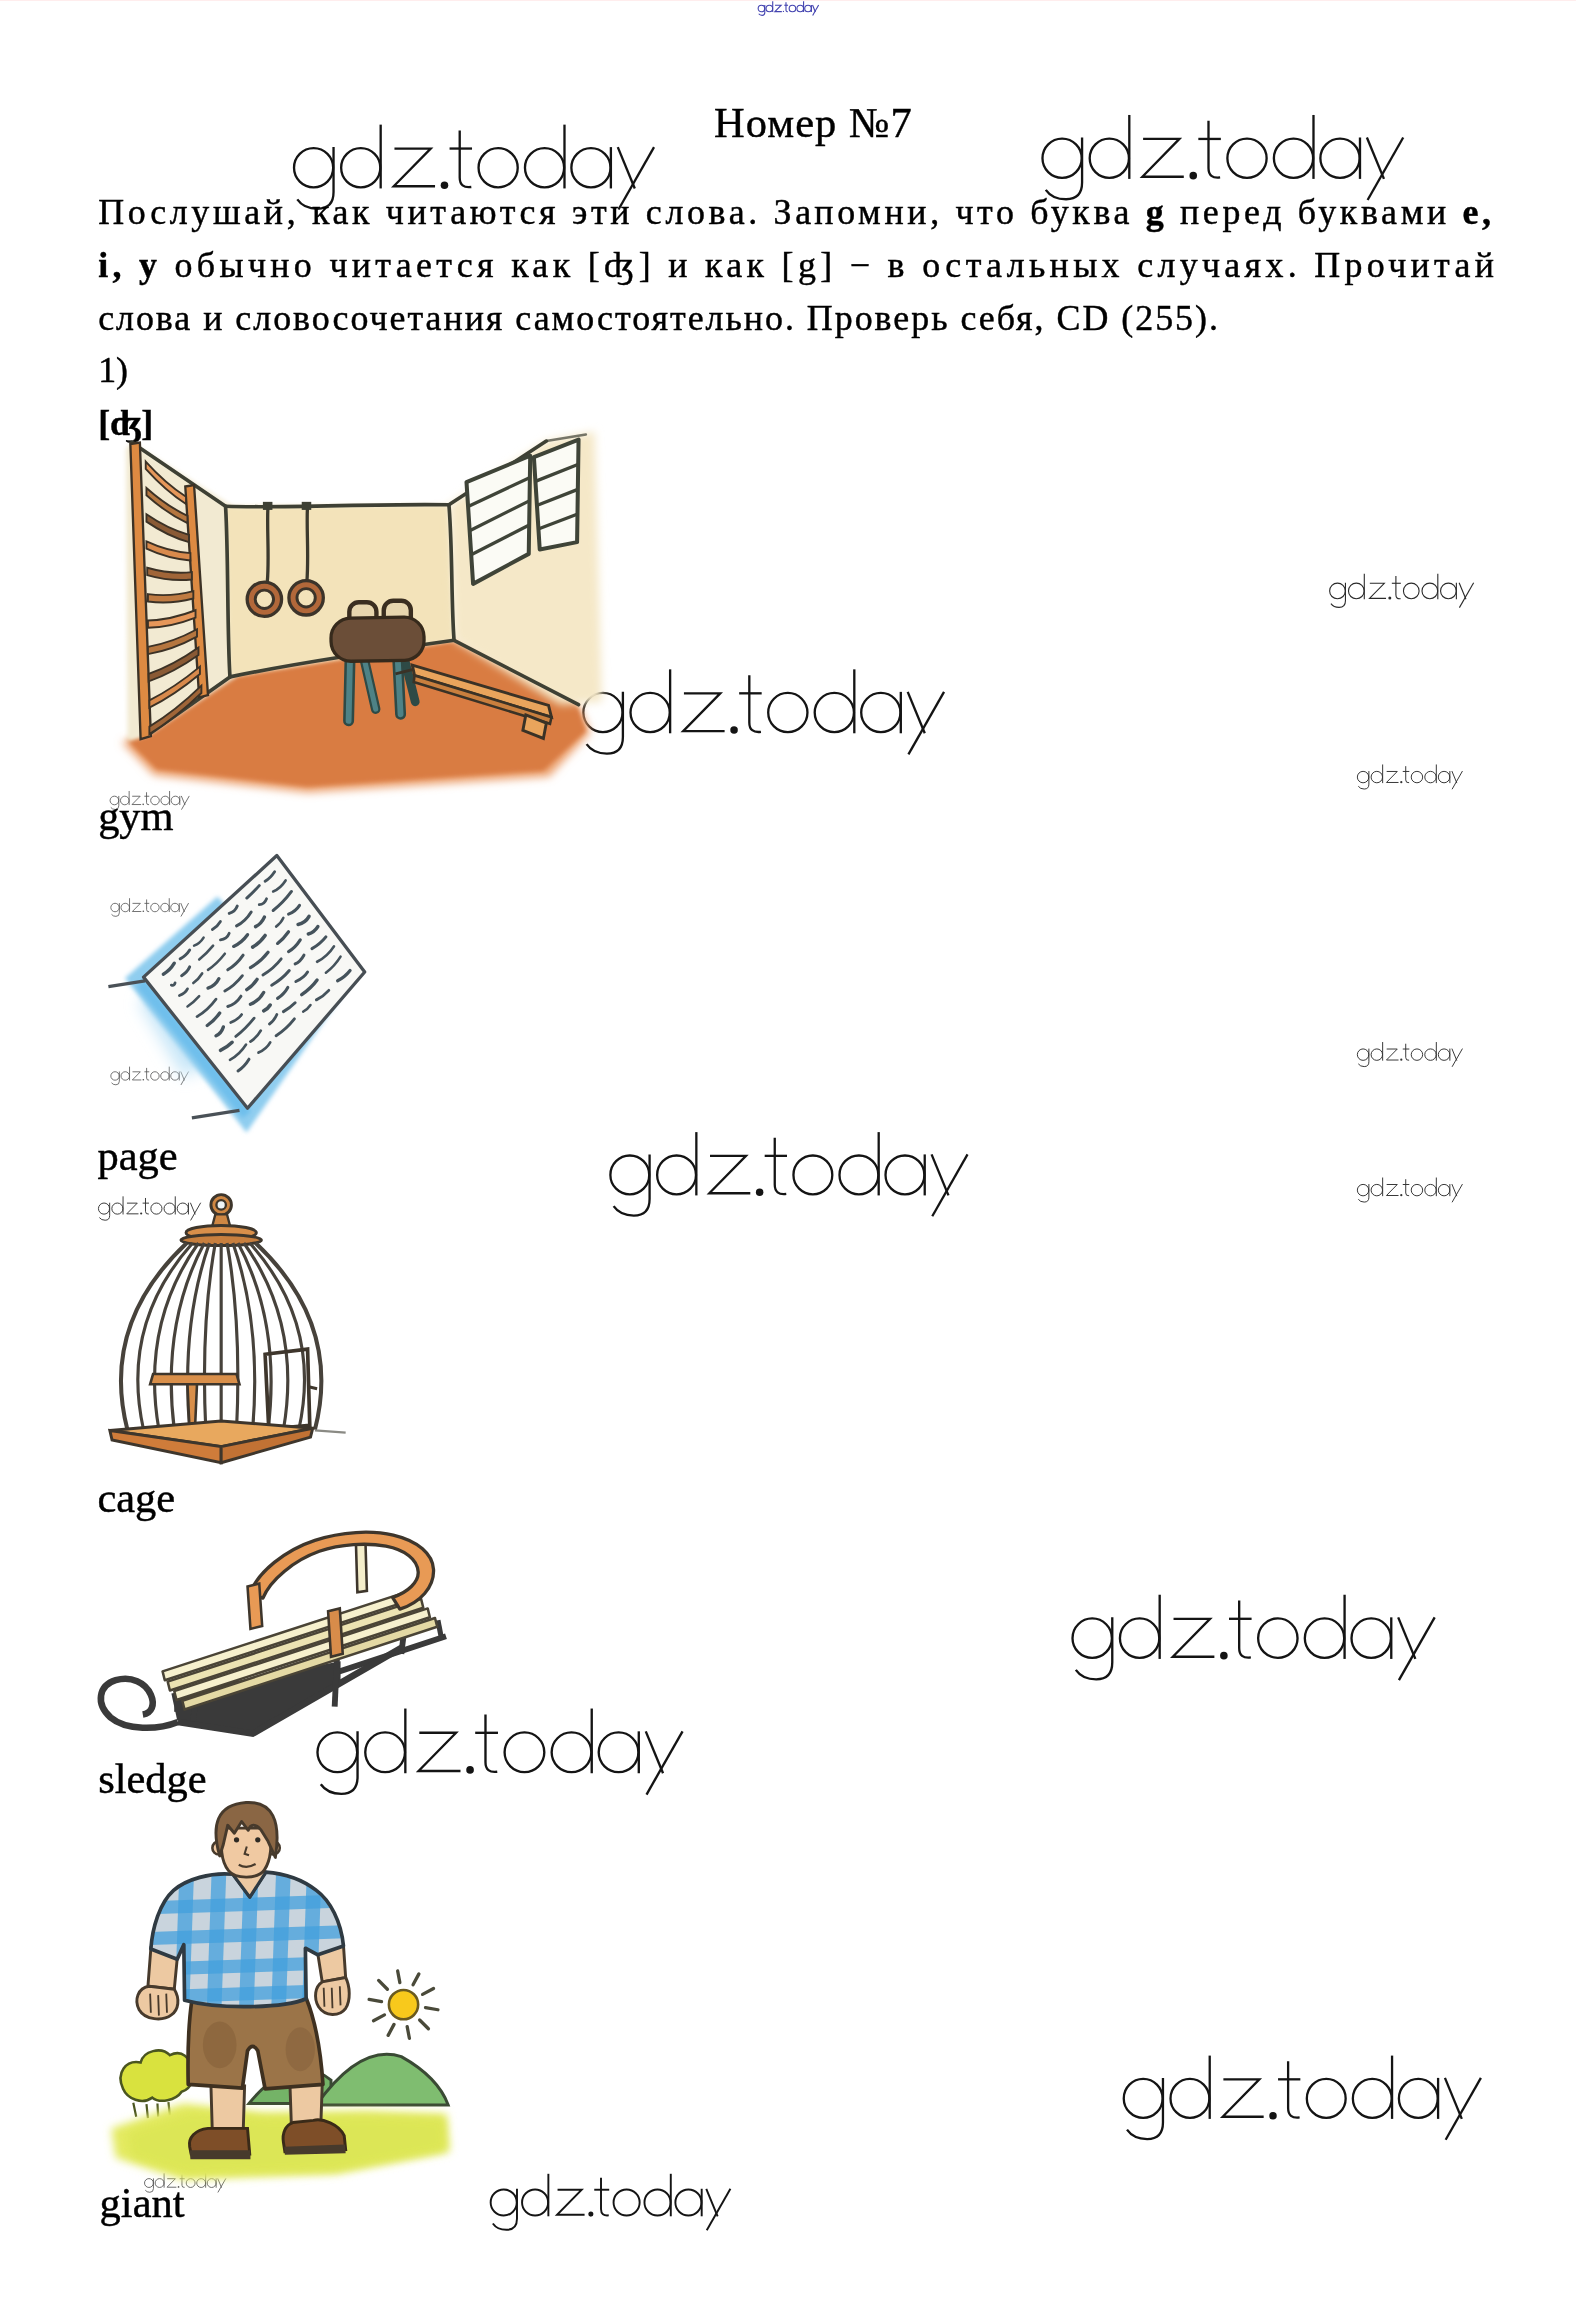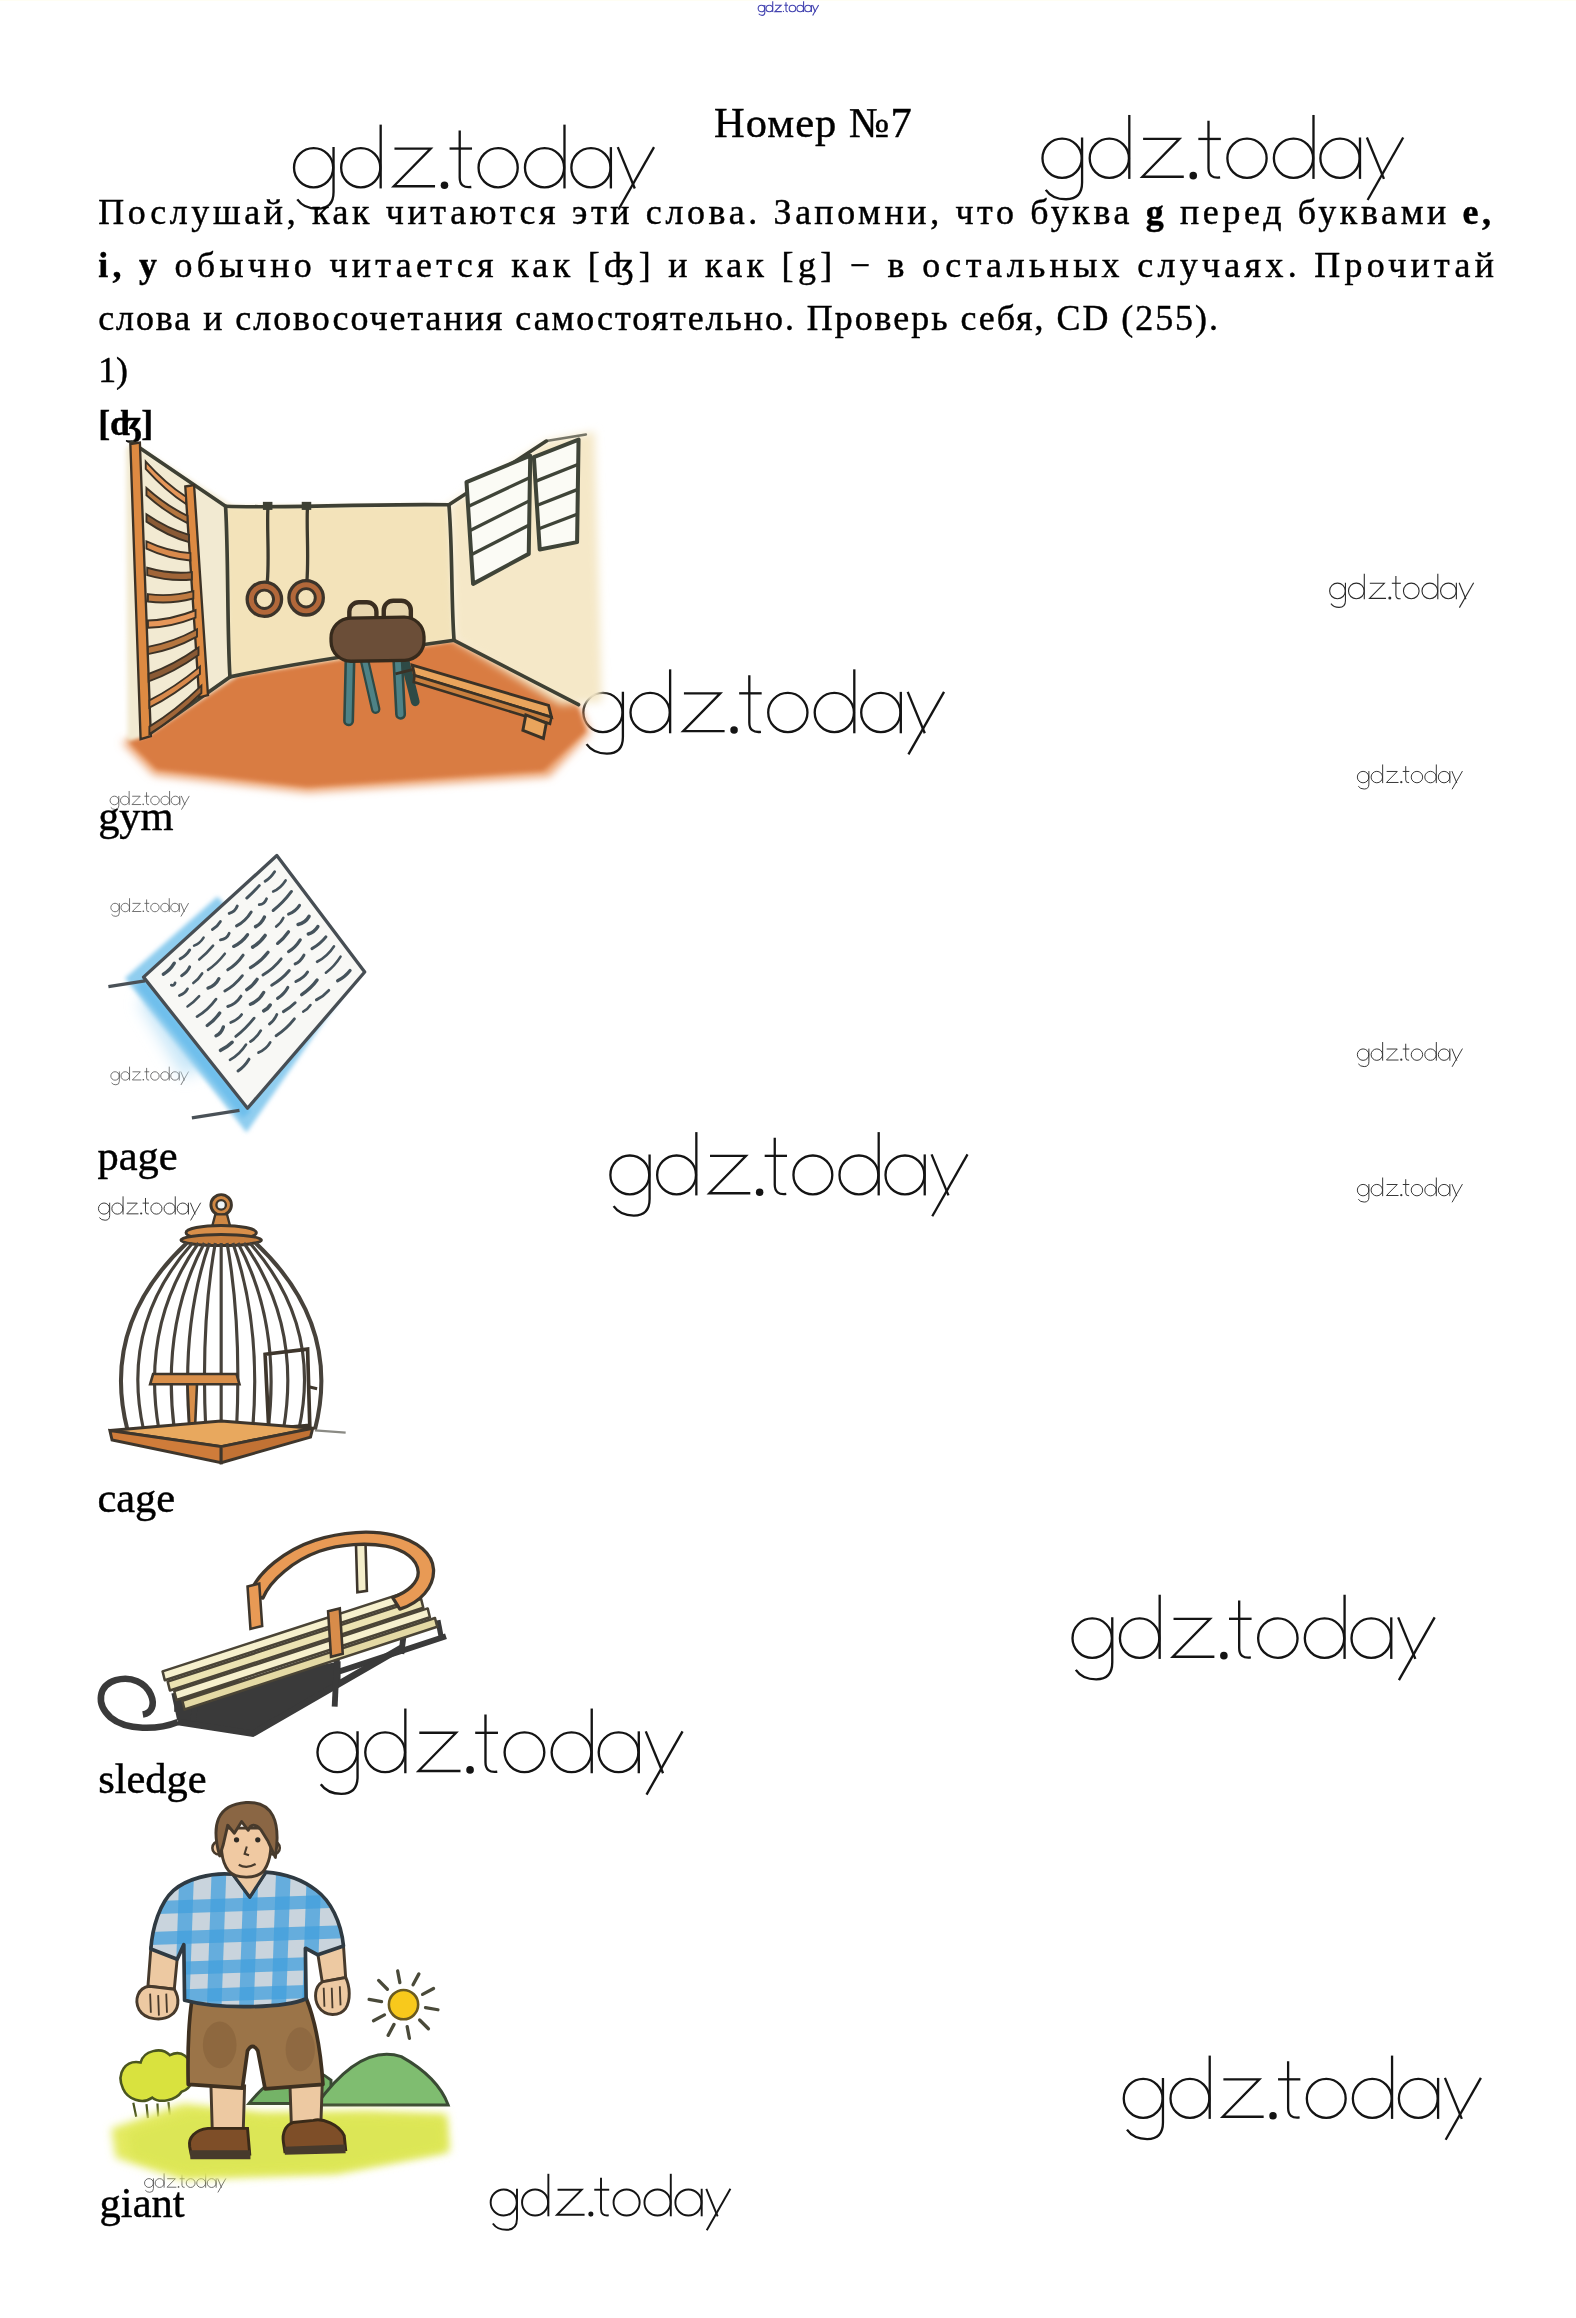--- a/index.html
+++ b/index.html
@@ -1,15 +1,15 @@
 <!DOCTYPE html>
 <html style="font-size:11.7px"><head><meta charset="utf-8">
 <style>
 html,body{margin:0;padding:0;background:#ffffff;}
-#page{position:relative;width:1576px;height:2319px;background:#fef9c3;overflow:hidden;}
+#page{position:relative;width:1576px;height:2319px;background:#fca5a5;overflow:hidden;}
 svg{display:block;}
 </style></head><body>
 <div id="page">
 <svg width="1576" height="2319" viewBox="0 0 2152 3166">
 <defs>
 
 <g id="wm" fill="none" stroke="currentColor" stroke-linecap="butt">
   <circle cx="28.5" cy="59.5" r="27"></circle>
   <path d="M56,31 V93 Q56,116 34,116 Q15,116 6,103"></path>
   <circle cx="93.5" cy="59.5" r="27"></circle>

